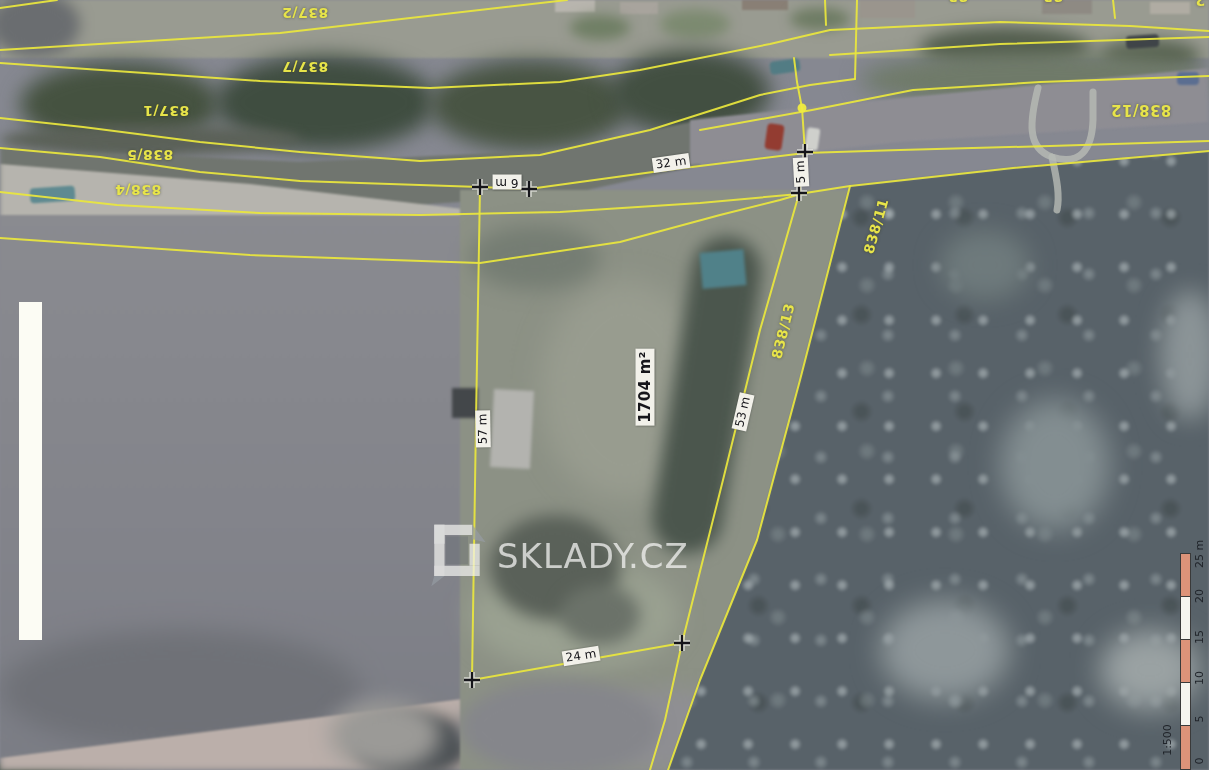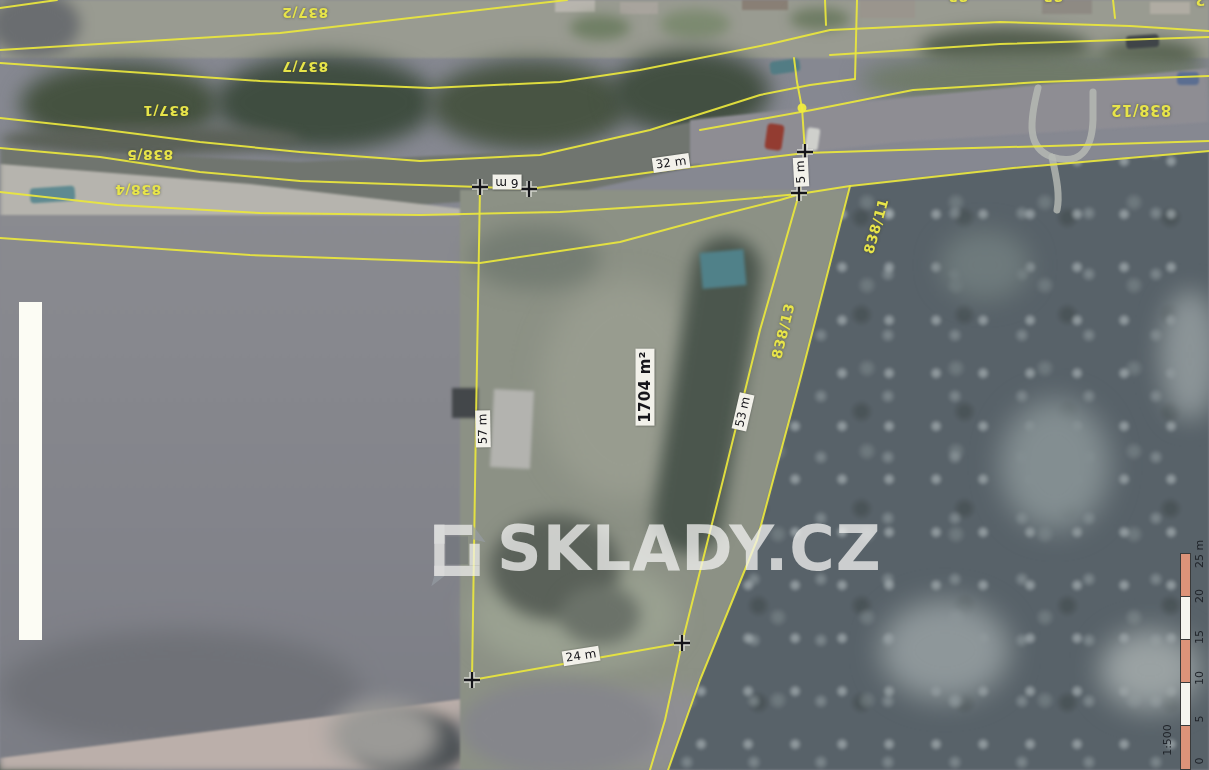--- a/index.html
+++ b/index.html
@@ -20,21 +20,21 @@
   svg.overlay{position:absolute;left:0;top:0;pointer-events:none;}
   .yline{fill:none;stroke:#e9e63d;stroke-width:2;stroke-linejoin:round;stroke-linecap:round;opacity:.93;}
   .pipe{fill:none;stroke:#b8bcb5;stroke-width:7;stroke-linecap:round;opacity:.8;}
   .cross-halo{stroke:#f5f5f0;stroke-width:5.5;opacity:.7;fill:none;}
   .cross-ink{stroke:#15151a;stroke-width:2.3;fill:none;}
   .plabel{position:absolute;font-size:14px;font-weight:600;color:#e7e44a;letter-spacing:.5px;
           white-space:nowrap;text-shadow:0 0 3px rgba(45,50,20,.6);}
   .dlabel{position:absolute;font-size:12px;color:#16161b;background:#f2f1ea;padding:0 3px;
           line-height:15px;white-space:nowrap;box-shadow:0 0 2px rgba(0,0,0,.4);}
   .dlabel.area{font-weight:bold;font-size:15px;line-height:19px;letter-spacing:.3px;}
-  .wmtext{position:absolute;left:497px;top:512px;font-size:62px;font-weight:bold;
+  .wmtext{position:absolute;left:497px;top:536px;font-size:34px;font-weight:normal;
           color:rgba(243,243,241,.75);letter-spacing:1px;white-space:nowrap;}
   .wmlogo{position:absolute;left:424px;top:518px;opacity:.78;}
   .whitebar{position:absolute;left:19px;top:302px;width:23px;height:338px;background:#fcfcf4;}
   .sbar{position:absolute;left:1180px;top:553px;width:9px;height:215px;border:1px solid #3a3a3a;
         box-sizing:content-box;}
   .sbar>div{width:100%;height:43px;box-sizing:border-box;border-bottom:1px solid #3a3a3a;}
   .sbar>div:last-child{border-bottom:none;}
   .stick{position:absolute;font-size:11px;color:#20242a;white-space:nowrap;
          transform:translate(-50%,-50%) rotate(-90deg);}
 </style>

